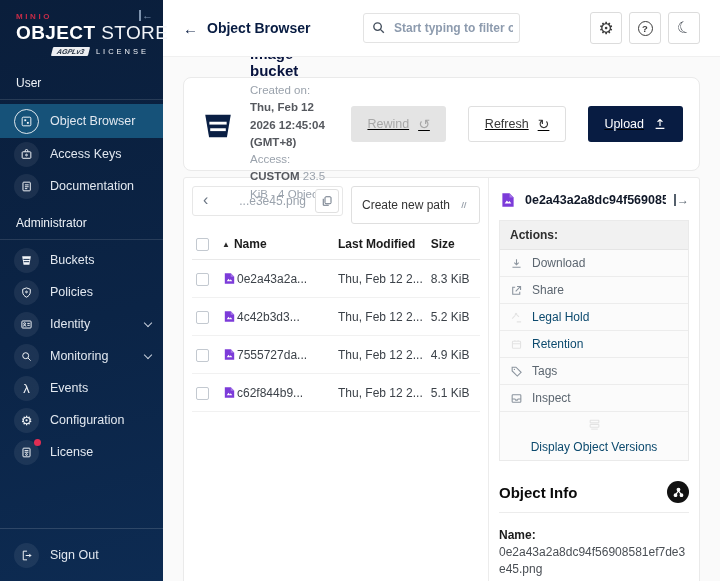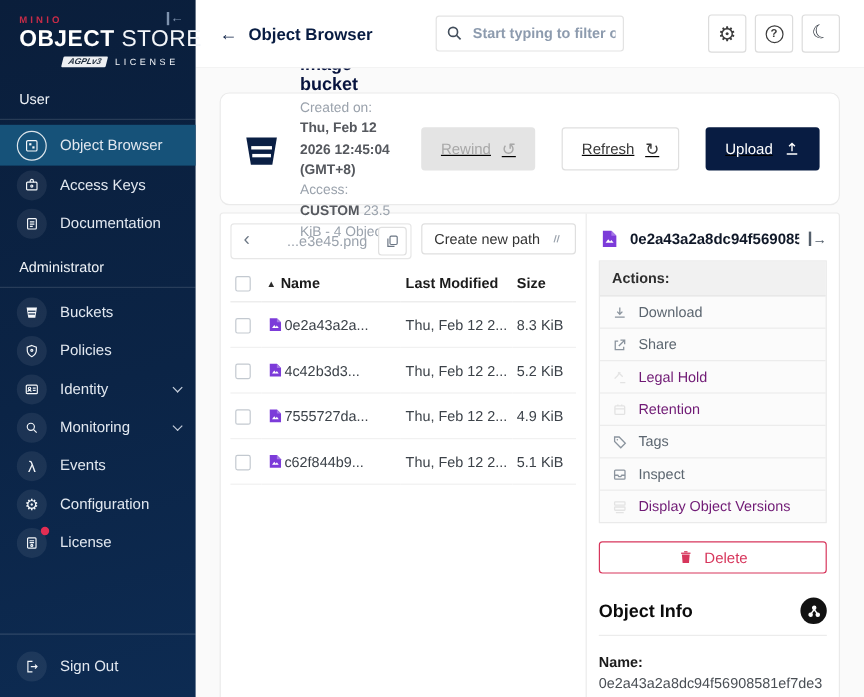--- a/index.html
+++ b/index.html
@@ -84,21 +84,21 @@
     display:flex; height:420px; }
   .browser-left { width:305px; flex:0 0 305px; border-right:1px solid #ECECEC; padding:8px 8px 0; }
   .path-row { display:flex; gap:8px; margin-bottom:4px; }
   .path-box { flex:1; border:1px solid #E7E7E7; border-radius:3px; height:30px; display:flex;
     align-items:center; padding:0 3px 0 10px; gap:6px; }
   .back-chev { color:#6B7684; font-size:16px; line-height:1; cursor:pointer; margin-top:-2px; }
   .path-text { flex:1; text-align:right; color:#9AA2AC; font-size:12px; white-space:nowrap;
     overflow:hidden; padding-right:3px; }
   .copy-btn { width:24px; height:24px; border:1px solid #E0E0E0; border-radius:3px; background:#fff;
     color:#6B7684; display:flex; align-items:center; justify-content:center; cursor:pointer; }
-  .create-path-btn { width:129px; height:26px; border:1px solid #DFDFDF; border-radius:3px;
+  .create-path-btn { width:129px; height:38px; border:1px solid #DFDFDF; border-radius:3px;
     background:#fff; font-size:12px; color:#333; display:flex; align-items:center;
     justify-content:center; gap:7px; cursor:pointer; font-family:inherit; }
   .create-path-btn svg { color:#9AA2AC; }
   table.obj-table { width:100%; border-collapse:collapse; font-size:12px; }
   .obj-table th { text-align:left; font-weight:700; color:#1B1B1B; padding:9px 4px 8px;
     border-bottom:1px solid #E9E9E9; white-space:nowrap; }
   .obj-table td { padding:11px 4px; border-bottom:1px solid #F1F1F1; color:#3C4249; white-space:nowrap; }
   .col-check { width:26px; }
   .col-name  { width:116px; }
   .col-mod   { width:92px; }
@@ -113,23 +113,23 @@
   .panel-header { display:flex; align-items:center; gap:8px; height:28px; }
   .panel-title { font-weight:700; font-size:12.5px; color:#101828; flex:1; white-space:nowrap;
     overflow:hidden; }
   .collapse-right { border-left:2px solid #55606C; color:#55606C; padding-left:1px; font-size:12px;
     line-height:1; cursor:pointer; }
   .actions-block { border:1px solid #EAEAEA; margin-top:6px; background:#FBFBFB; }
   .actions-head { background:#F1F1F1; font-weight:700; font-size:12px; color:#2E2E2E;
     padding:7px 10px; border-bottom:1px solid #E5E5E5; }
   .action-item { display:flex; align-items:center; gap:9px; padding:6px 10px;
     border-bottom:1px solid #ECECEC; font-size:12px; color:#5C6670; cursor:pointer; }
-  .action-item:last-child { border-bottom:none; }
+  .action-item:last-child { border-bottom:none;flex-direction:column; }
   .action-item svg { color:#8B949E; flex:0 0 auto; }
-  .action-item.disabled { color:#701a75; cursor:default; }
+  .action-item.disabled { color:#0c4a6e; cursor:default; }
   .action-item.disabled svg { color:#E3E3E3; }
   .delete-btn { margin-top:15px; height:30px; border:1px solid #D7365C; color:#D7365C; background:#fff;
     border-radius:3px; display:flex; align-items:center; justify-content:center; gap:9px;
     font-size:12.5px; cursor:pointer; font-family:inherit; }
   .object-info-head { display:flex; align-items:center; margin-top:20px; }
   .object-info-title { font-size:15px; font-weight:700; color:#0B0B0B; flex:1; }
   .metadata-circle { width:22px; height:22px; border-radius:50%; background:#121212; color:#fff;
     display:flex; align-items:center; justify-content:center; cursor:pointer; }
   .oi-divider { border-bottom:1px solid #ECECEC; margin-top:9px; }
   .name-label { font-size:12px; font-weight:700; color:#1B1B1B; margin-top:15px; }
@@ -492,28 +492,20 @@
             <div class="action-item disabled">
               <svg width="13" height="13" viewBox="0 0 24 24" fill="none" stroke="currentColor" stroke-width="2">
                 <rect x="4" y="4" width="16" height="5" rx="1"></rect>
                 <rect x="4" y="12" width="16" height="5" rx="1"></rect>
                 <path d="M6 20.5 h12"></path>
               </svg>
               <span>Display Object Versions</span>
             </div>
           </div>
 
-          <button class="delete-btn">
-            <svg width="13" height="13" viewBox="0 0 24 24" fill="currentColor">
-              <path d="M6 7.5 h12 l-1.1 13 H7.1 Z"></path>
-              <rect x="4.8" y="4.6" width="14.4" height="2"></rect>
-              <rect x="9.4" y="2.4" width="5.2" height="2"></rect>
-            </svg>
-            <span>Delete</span>
-          </button>
 
           <div class="object-info-head">
             <span class="object-info-title">Object Info</span>
             <span class="metadata-circle">
               <svg width="13" height="13" viewBox="0 0 24 24" fill="none" stroke="currentColor" stroke-width="2.2">
                 <circle cx="12" cy="6.5" r="2.4" fill="currentColor"></circle>
                 <circle cx="6.5" cy="17" r="2.4" fill="currentColor"></circle>
                 <circle cx="17.5" cy="17" r="2.4" fill="currentColor"></circle>
                 <path d="M12 9 L7.5 15 M12 9 l4.5 6"></path>
               </svg>

